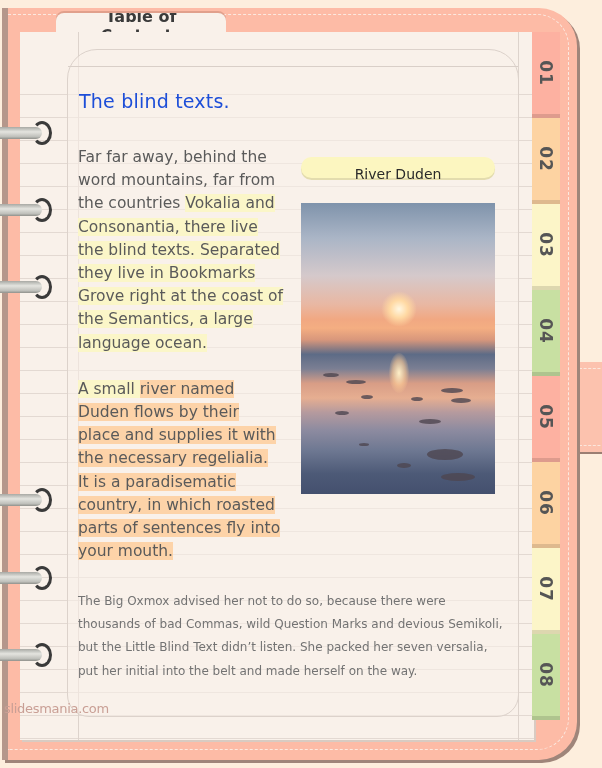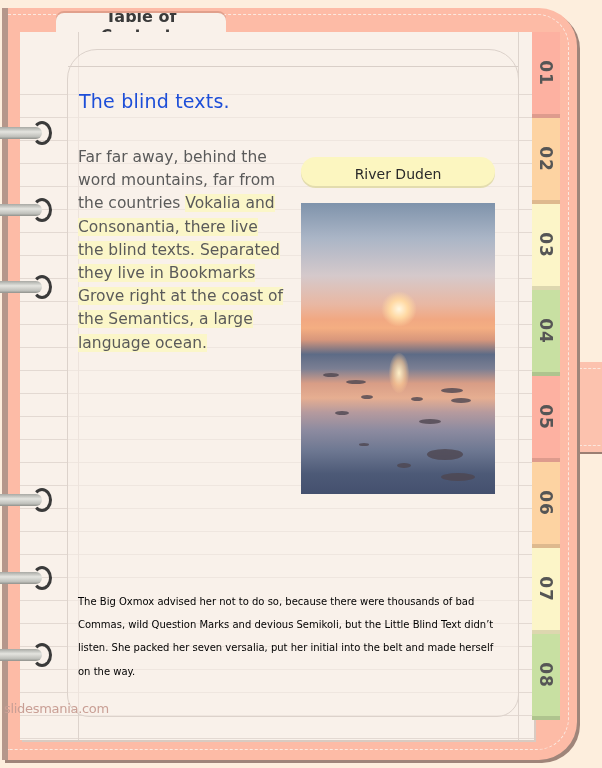--- a/index.html
+++ b/index.html
@@ -103,27 +103,27 @@
       font-size: 15.5px; line-height: 23.2px; color: #5a5a5a;
     }
     .col-text p { margin: 0; }
     .col-text p + p { margin-top: 23px; }
     .hl-y { background: #fbf6c8; }
     .hl-o { background: #fdd3a8; }
 
     .bottom-text {
       position: absolute; left: 78px; top: 590px;
       width: 430px;
-      font-size: 10px; line-height: 23.2px; color: #000000;
+      font-size: 12px; line-height: 23.2px; color: #737373;
     }
 
     
     .pill {
       position: absolute; left: 301px; top: 157px;
-      width: 194px; height: 29px;
+      width: 194px; height: 21px;
       background: #fcf6c0;
       border-radius: 17px;
       box-shadow: 0 2px 0 #e3dcae;
       text-align: center; line-height: 34px;
       font-size: 14px; color: #2a2a2a;
     }
 
     
     .photo {
       position: absolute; left: 301px; top: 203px;
@@ -206,20 +206,21 @@
     <div class="margin-line"></div>
     <div class="margin-line right"></div>
   </div>
 
   <div class="card"></div>
 
   <h1 class="title">The blind texts.</h1>
 
   <div class="col-text">
     <p><span>Far far away, behind the word mountains, far from the countries </span><span class="hl-y">Vokalia and Consonantia, there live the blind texts. Separated they live in Bookmarks Grove right at the coast of the Semantics, a large language ocean.</span></p>
+    <p><span class="hl-y">A small </span><span class="hl-o">river named Duden flows by their place and supplies it with the necessary regelialia. It is a paradisematic country, in which roasted parts of sentences fly into your mouth.</span></p>
   </div>
 
   <div class="bottom-text">The Big Oxmox advised her not to do so, because there were thousands of bad Commas, wild Question Marks and devious Semikoli, but the Little Blind Text didn’t listen. She packed her seven versalia, put her initial into the belt and made herself on the way.</div>
 
   <div class="pill">River Duden</div>
 
   <div class="photo" aria-label="sunset-over-beach-photo">
     <div class="sun"></div>
     <div class="sun-refl"></div>
     <div class="pebble" style="left:22px;top:170px;width:16px;height:4px;"></div>

